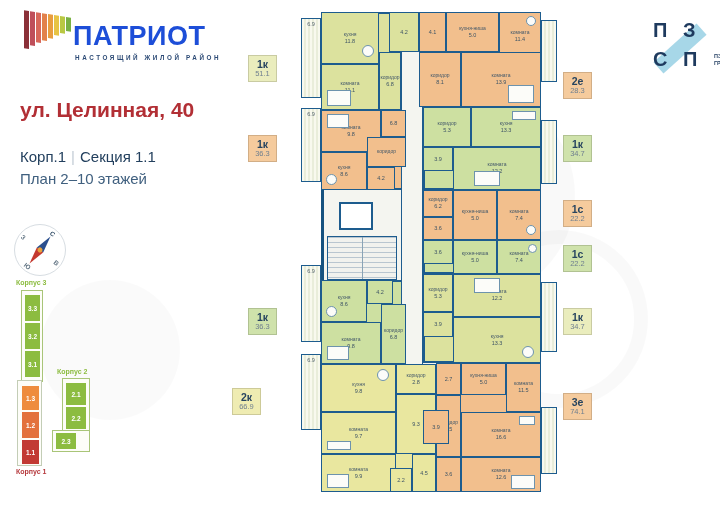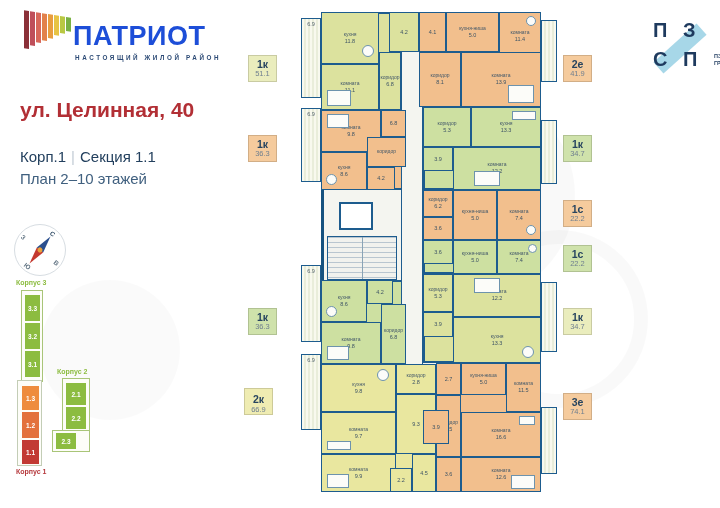--- a/index.html
+++ b/index.html
@@ -128,28 +128,28 @@
     <span class="a">51.1</span>
   </div>
 <div class="abs chip c-o" style="left:248px;top:135px;">
     <span class="t">1к</span>
     <span class="a">36.3</span>
   </div>
 <div class="abs chip c-g" style="left:248px;top:308px;">
     <span class="t">1к</span>
     <span class="a">36.3</span>
   </div>
-<div class="abs chip c-y" style="left:244px;top:388px;justify-content:flex-end;">
+<div class="abs chip c-y" style="left:232px;top:388px;">
     <span class="t">2к</span>
     <span class="a">66.9</span>
   </div>
 
-<div class="abs chip c-o" style="left:563px;top:55px;">
+<div class="abs chip c-o" style="left:563px;top:72px;">
     <span class="t">2е</span>
-    <span class="a">41.9</span>
+    <span class="a">28.3</span>
   </div>
 <div class="abs chip c-g" style="left:563px;top:135px;">
     <span class="t">1к</span>
     <span class="a">34.7</span>
   </div>
 <div class="abs chip c-o" style="left:563px;top:200px;">
     <span class="t">1с</span>
     <span class="a">22.2</span>
   </div>
 <div class="abs chip c-g" style="left:563px;top:245px;">

